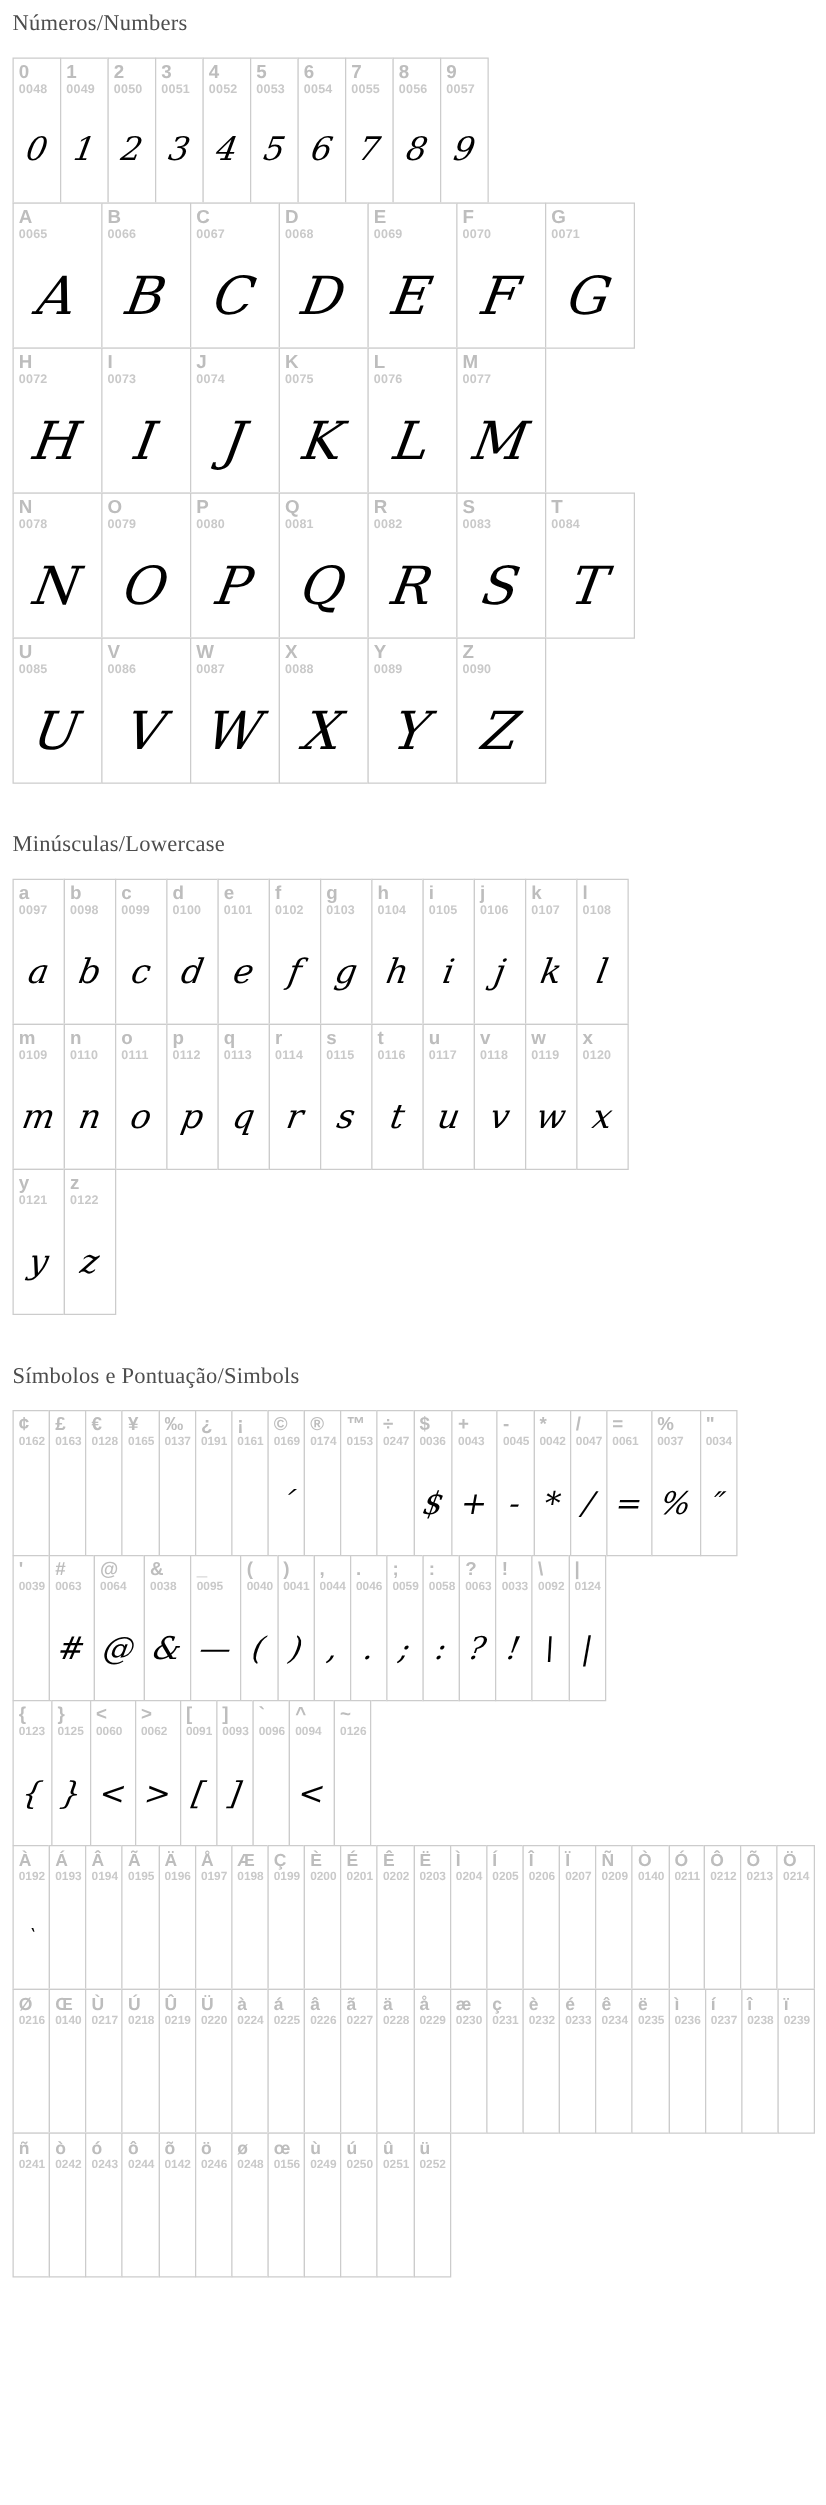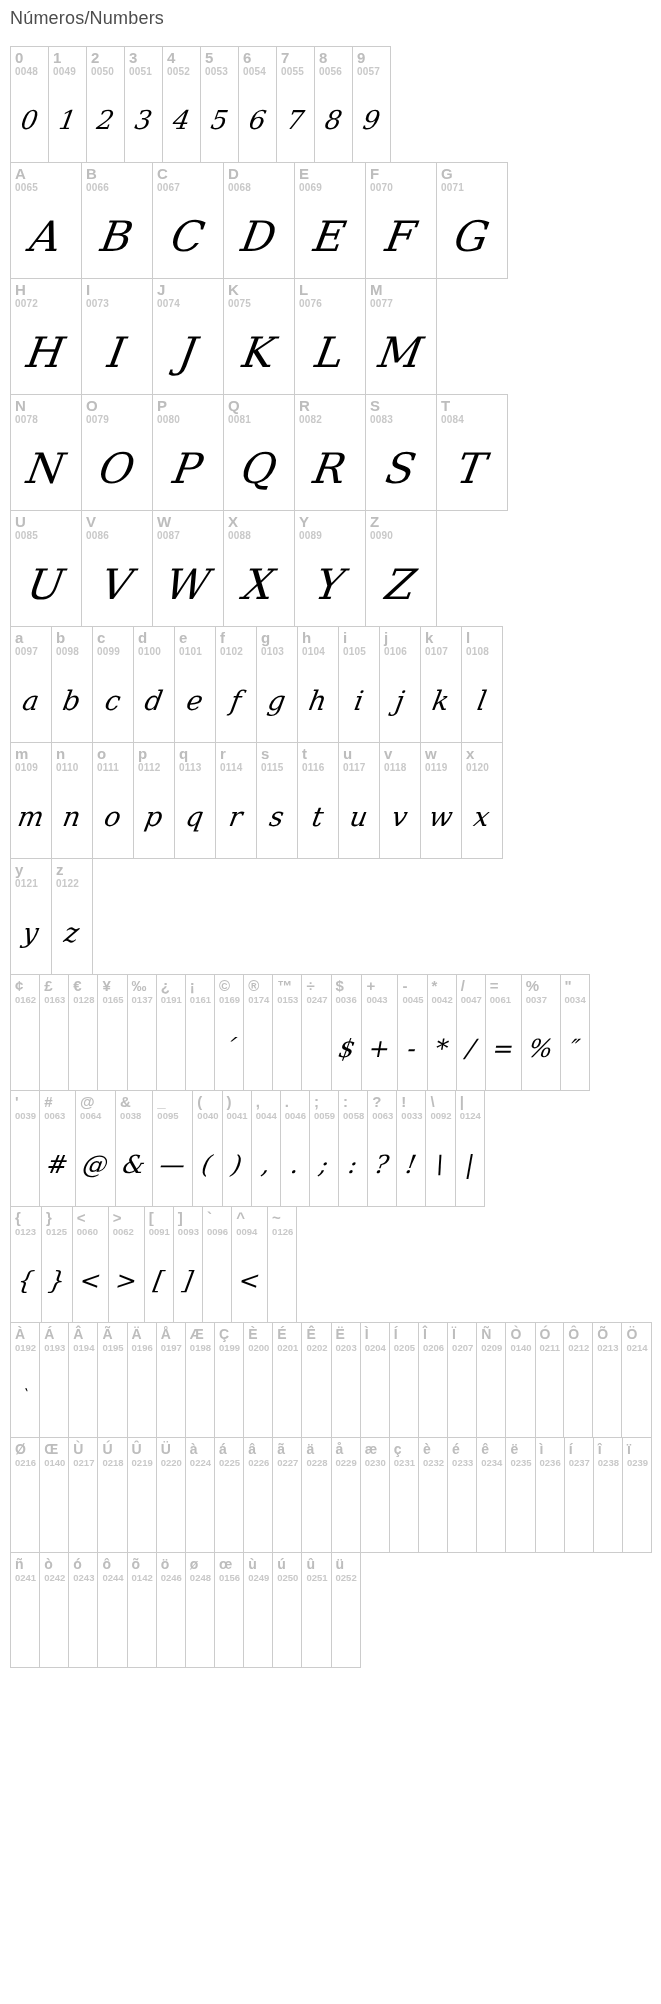--- a/index.html
+++ b/index.html
@@ -10,20 +10,21 @@
   html,body{background:var(--background);}
   body{
     width:661px;height:2004px;overflow:hidden;
     font-family:"Liberation Sans",sans-serif;
     padding:8px 0 0 10px;
   }
   .section-title{
     font-size:18px;line-height:21px;color:var(--title);
     margin:38px 0 18px 0;font-weight:normal;
     letter-spacing:.2px;
+    font-family:Liberation Serif, serif;
   }
   .section:first-child .section-title{margin-top:0;}
   .grid{display:block;}
   .row{display:flex;width:max-content;margin-top:-1px;}
   .cell{
     border:1px solid var(--border);
     margin-left:-1px;
     height:117px;
     display:flex;flex-direction:column;
     background:var(--background);
@@ -323,20 +324,21 @@
             <div class="cell-head">
               <span class="char">Z</span>
               <div class="code">0090</div>
             </div>
             <div class="glyph">Z</div>
           </div>
         </div>
       </div>
     </div>
     <div class="section">
+      <h2 class="section-title">Minúsculas/Lowercase</h2>
       <div class="grid">
         <div class="row">
           <div class="cell sec-lowercase">
             <div class="cell-head">
               <span class="char">a</span>
               <div class="code">0097</div>
             </div>
             <div class="glyph">a</div>
           </div>
           <div class="cell sec-lowercase">
@@ -515,20 +517,21 @@
             <div class="cell-head">
               <span class="char">z</span>
               <div class="code">0122</div>
             </div>
             <div class="glyph">z</div>
           </div>
         </div>
       </div>
     </div>
     <div class="section">
+      <h2 class="section-title">Símbolos e Pontuação/Simbols</h2>
       <div class="grid">
         <div class="row">
           <div class="cell sec-symbols">
             <div class="cell-head">
               <span class="char">¢</span>
               <div class="code">0162</div>
             </div>
             <div class="glyph"></div>
           </div>
           <div class="cell sec-symbols">

